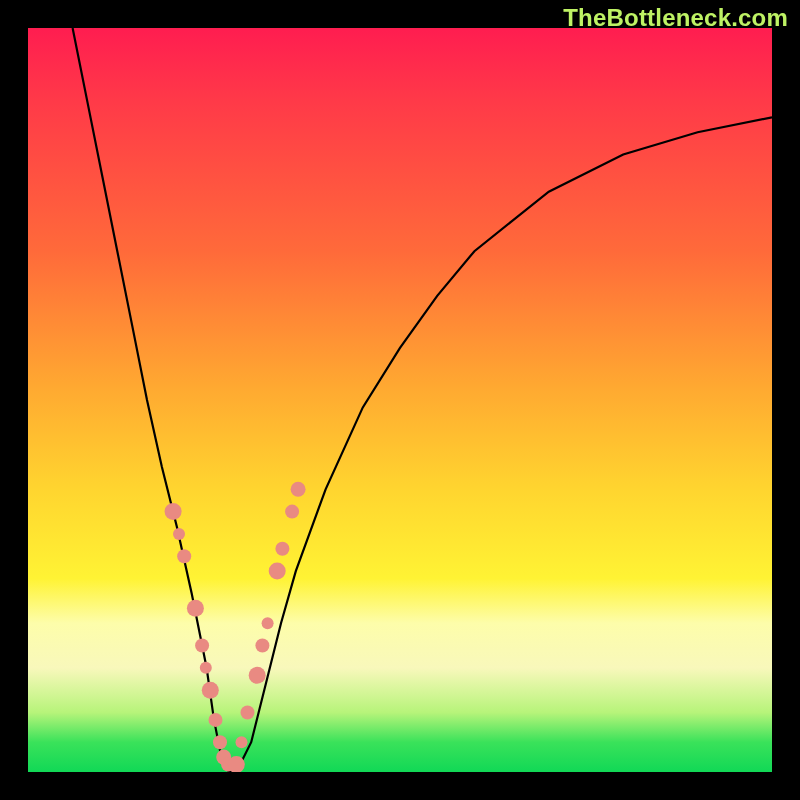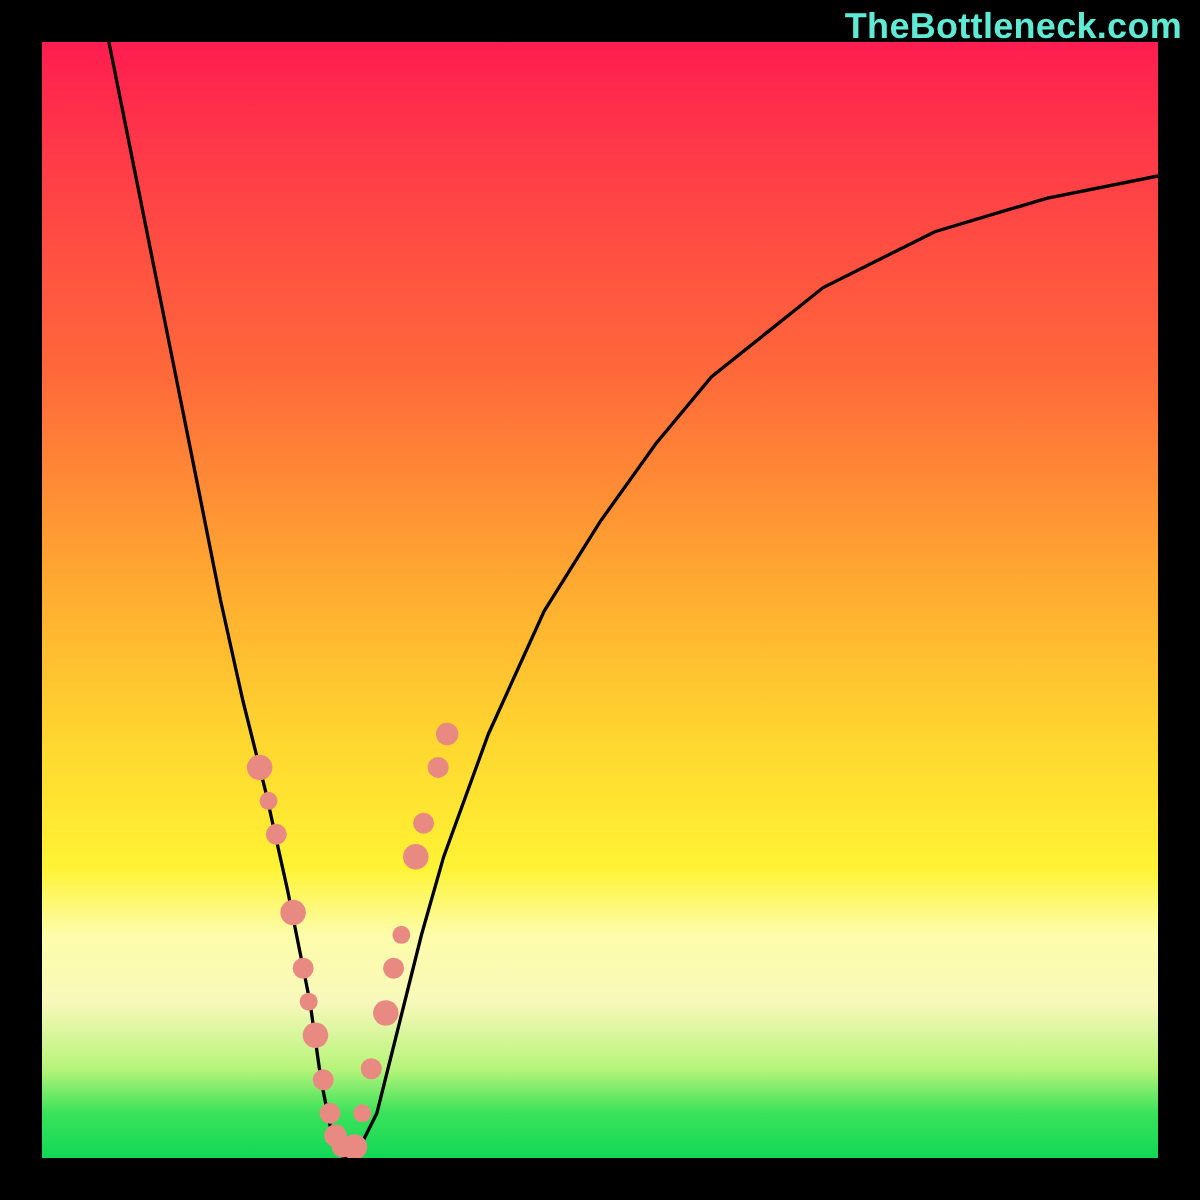--- a/index.html
+++ b/index.html
@@ -38,21 +38,21 @@
       #11d856 100%
     );
   }
   .watermark {
     position: absolute;
     top: 4px;
     right: 12px;
     font-family: Arial, Helvetica, sans-serif;
     font-size: 24px;
     font-weight: 600;
-    color: #5eead4;
+    color: #bef264;
     letter-spacing: 0.2px;
     z-index: 5;
   }
   svg.curve {
     position: absolute;
     left: 0;
     top: 0;
     width: 744px;
     height: 744px;
     z-index: 2;

